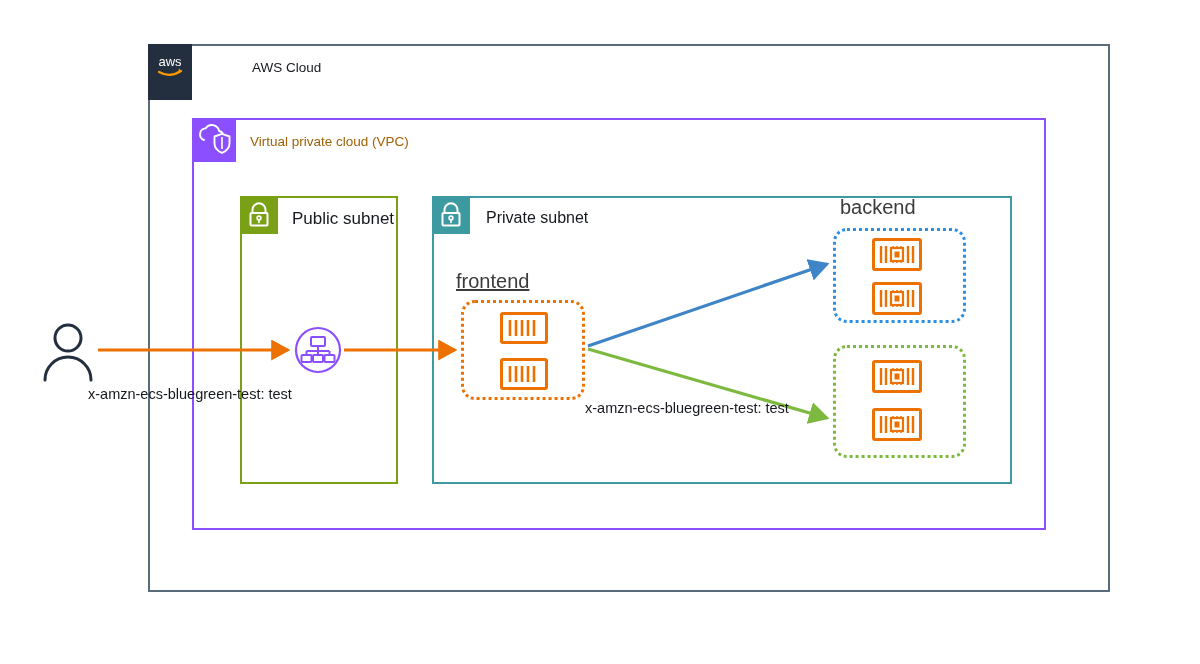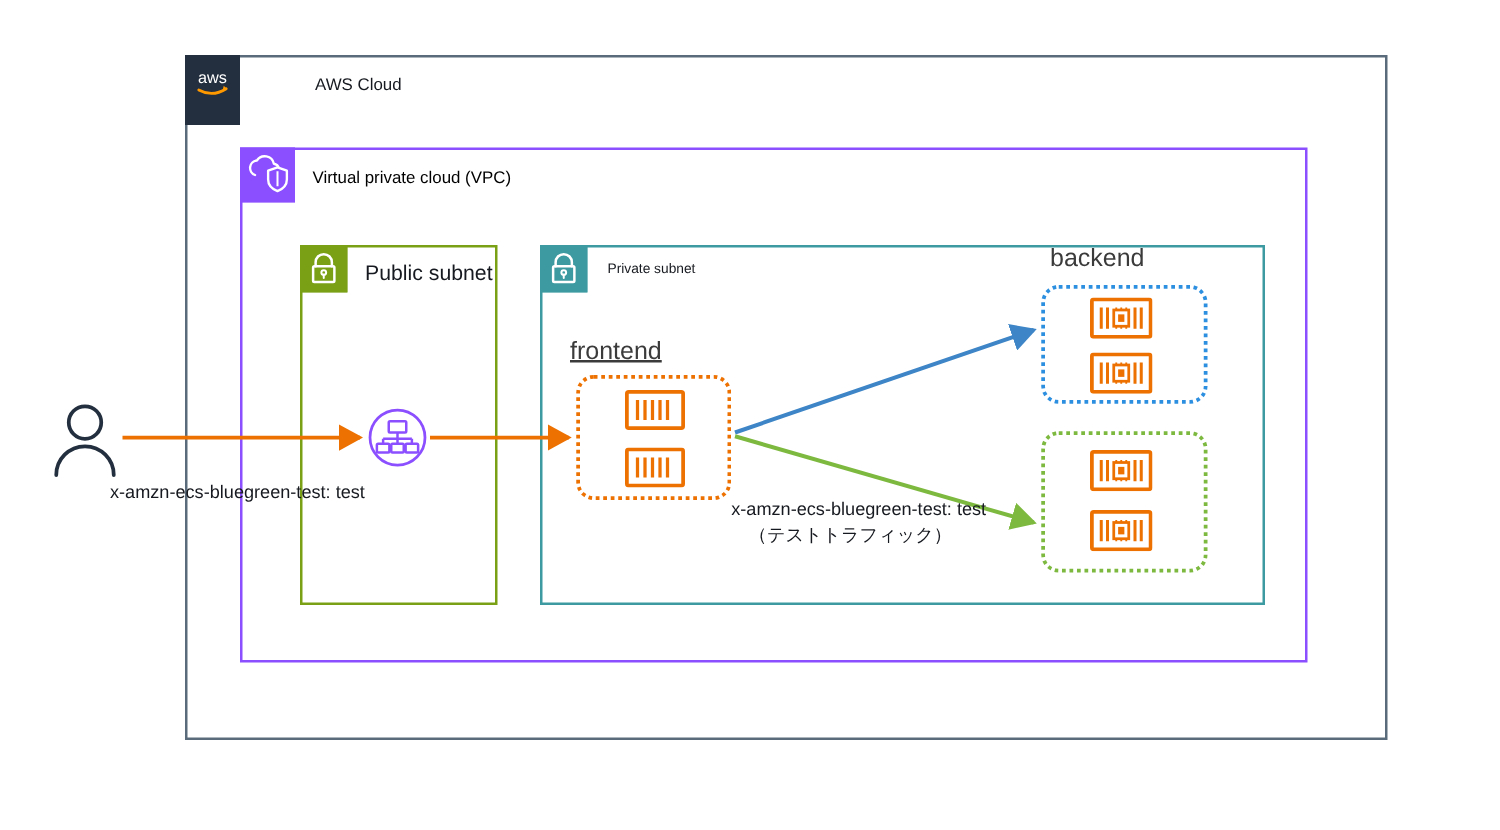--- a/index.html
+++ b/index.html
@@ -55,21 +55,21 @@
     position: absolute;
     left: 192px; top: 118px;
     width: 44px; height: 44px;
     background: #8C4FFF;
     box-sizing: border-box;
   }
   .vpc-label {
     position: absolute;
     left: 250px; top: 134px;
     font-size: 13.5px;
-    color: #000000;
+    color: #a16207;
     white-space: nowrap;
   }
   .public-subnet-box {
     position: absolute;
     left: 240px; top: 196px;
     width: 158px; height: 288px;
     border: 2px solid #7AA116;
     box-sizing: border-box;
     background: #ffffff;
   }
@@ -96,21 +96,21 @@
   }
   .private-subnet-badge {
     position: absolute;
     left: 432px; top: 196px;
     width: 38px; height: 38px;
     background: #3D9AA1;
   }
   .private-subnet-label {
     position: absolute;
     left: 486px; top: 209px;
-    font-size: 11px;
+    font-size: 16px;
     color: #16191F;
     white-space: nowrap;
   }
   
   .frontend-group {
     position: absolute;
     left: 461px; top: 300px;
     width: 124px; height: 100px;
     border: 3px dotted #ED7100;
     border-radius: 14px;
@@ -385,16 +385,15 @@
     <line x1="588" y1="346" x2="827" y2="264" stroke="#3D85C6" stroke-width="3.2" marker-end="url(#arrow-blue)"></line>
 
     <line x1="588" y1="349" x2="827" y2="418" stroke="#7DB93F" stroke-width="3.2" marker-end="url(#arrow-green)"></line>
   </svg>
 
   <div class="annot annot-user">x-amzn-ecs-bluegreen-test: test</div>
 
 
   <div class="annot annot-test">
     <span>x-amzn-ecs-bluegreen-test: test</span>
-    <span class="annot-indent">（テストトラフィック）</span>
   </div>
 
 </div>
 
 </body></html>

